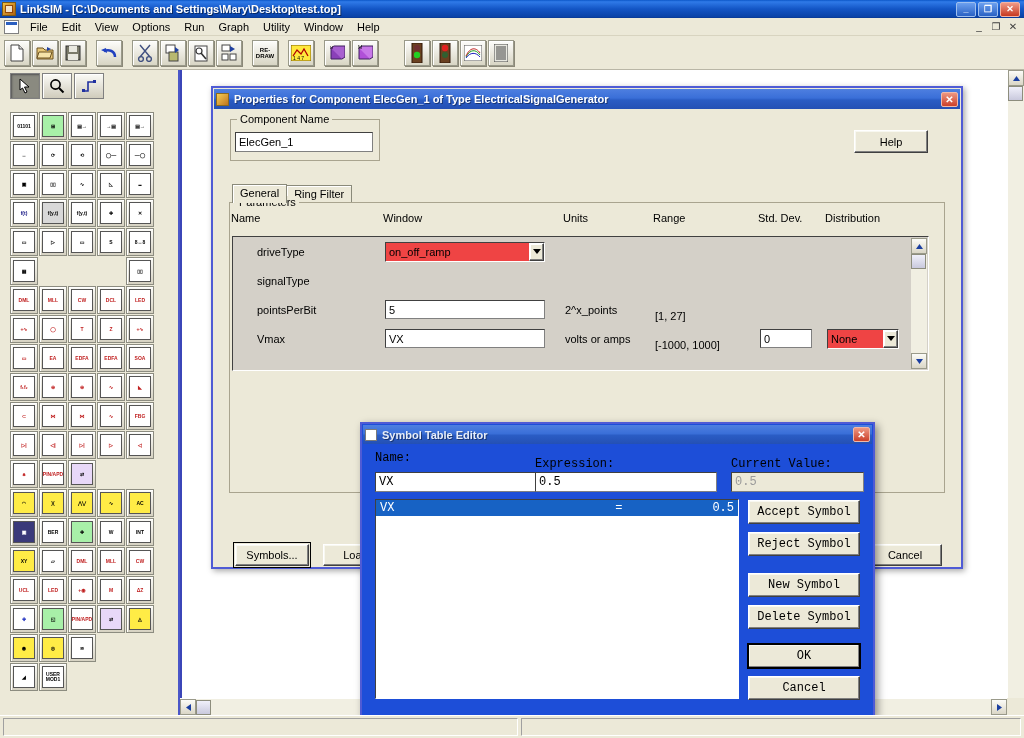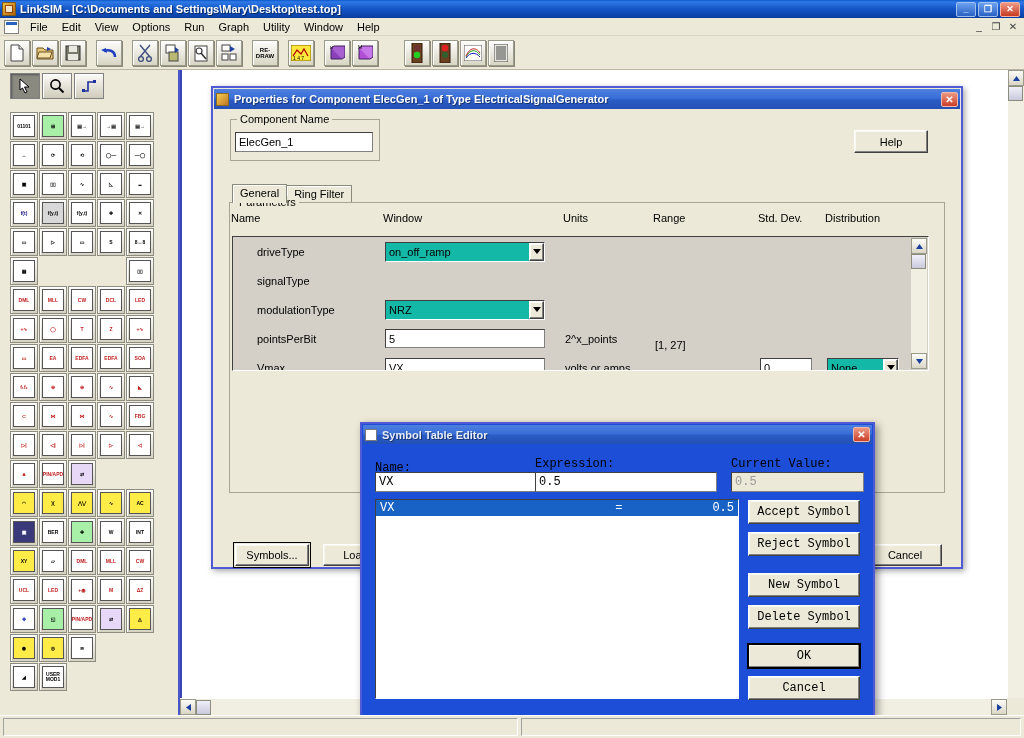--- a/index.html
+++ b/index.html
@@ -185,21 +185,21 @@
   }
   .w-btn{
     border:1px solid #404040;border-top-color:#fff;border-left-color:#fff;
     background:#ece9d8;font-size:11px;color:#000;
     box-shadow:inset -1px -1px 0 #808080, inset 1px 1px 0 #f8f8f0;
     display:flex;align-items:center;justify-content:center;
   }
   .w-btn.default{outline:1px solid #000;outline-offset:1px;}
   .combo{
     position:relative;border:1px solid #404040;border-right-color:#fff;border-bottom-color:#fff;
-    background:#14b8a6;display:flex;align-items:center;
+    background:#ef4444;display:flex;align-items:center;
   }
   .combo .val{padding-left:3px;font-size:11px;color:#000;flex:1;overflow:hidden;white-space:nowrap;}
   .combo .arw{
     width:15px;height:100%;border:1px solid #404040;border-top-color:#fff;border-left-color:#fff;
     background:#ece9d8;display:flex;align-items:center;justify-content:center;
     box-shadow:inset -1px -1px 0 #808080, inset 1px 1px 0 #fff;
   }
   .tri-d{width:0;height:0;border-left:4px solid transparent;border-right:4px solid transparent;border-top:5px solid #000;}
 
   
@@ -817,35 +817,20 @@
               </span>
             </span>
           </span>
           <span class="punit"></span>
           <span class="prange"></span>
           <span class="pstd"></span>
           <span class="pdist"></span>
         </div>
         <div class="prow">
           <span class="pname">signalType</span>
-          <span class="punit"></span>
-          <span class="prange"></span>
-          <span class="pstd"></span>
-          <span class="pdist"></span>
-        </div>
-        <div class="prow">
-          <span class="pname">modulationType</span>
-          <span class="pval">
-            <span class="combo" style="width: 160px; height: 20px;">
-              <span class="val">NRZ</span>
-              <span class="arw">
-                <span class="tri-d"></span>
-              </span>
-            </span>
-          </span>
           <span class="punit"></span>
           <span class="prange"></span>
           <span class="pstd"></span>
           <span class="pdist"></span>
         </div>
         <div class="prow">
           <span class="pname">pointsPerBit</span>
           <span class="pval">
             <span class="txtline" style="width: 160px;">5</span>
           </span>
@@ -900,21 +885,21 @@
   </div>
 </div>
 
 <div id="sym-dialog">
   <div id="sym-titlebar">
     <span class="sym-icon"></span>
     <span class="t">Symbol Table Editor</span>
     <span class="dlg-close">✕</span>
   </div>
 
-  <span class="sym-lbl mono" style="left:13px;top:37px;">Name:</span>
+  <span class="sym-lbl mono" style="left:13px;top:27px;">Name:</span>
   <div class="sym-field mono" style="left:13px;top:48px;width:172px;">
     <span>VX</span>
   </div>
 
   <span class="sym-lbl mono" style="left:173px;top:33px;">Expression:</span>
   <div class="sym-field mono" style="left:173px;top:48px;width:182px;">
     <span>0.5</span>
   </div>
 
   <span class="sym-lbl mono" style="left:369px;top:33px;">Current Value:</span>

